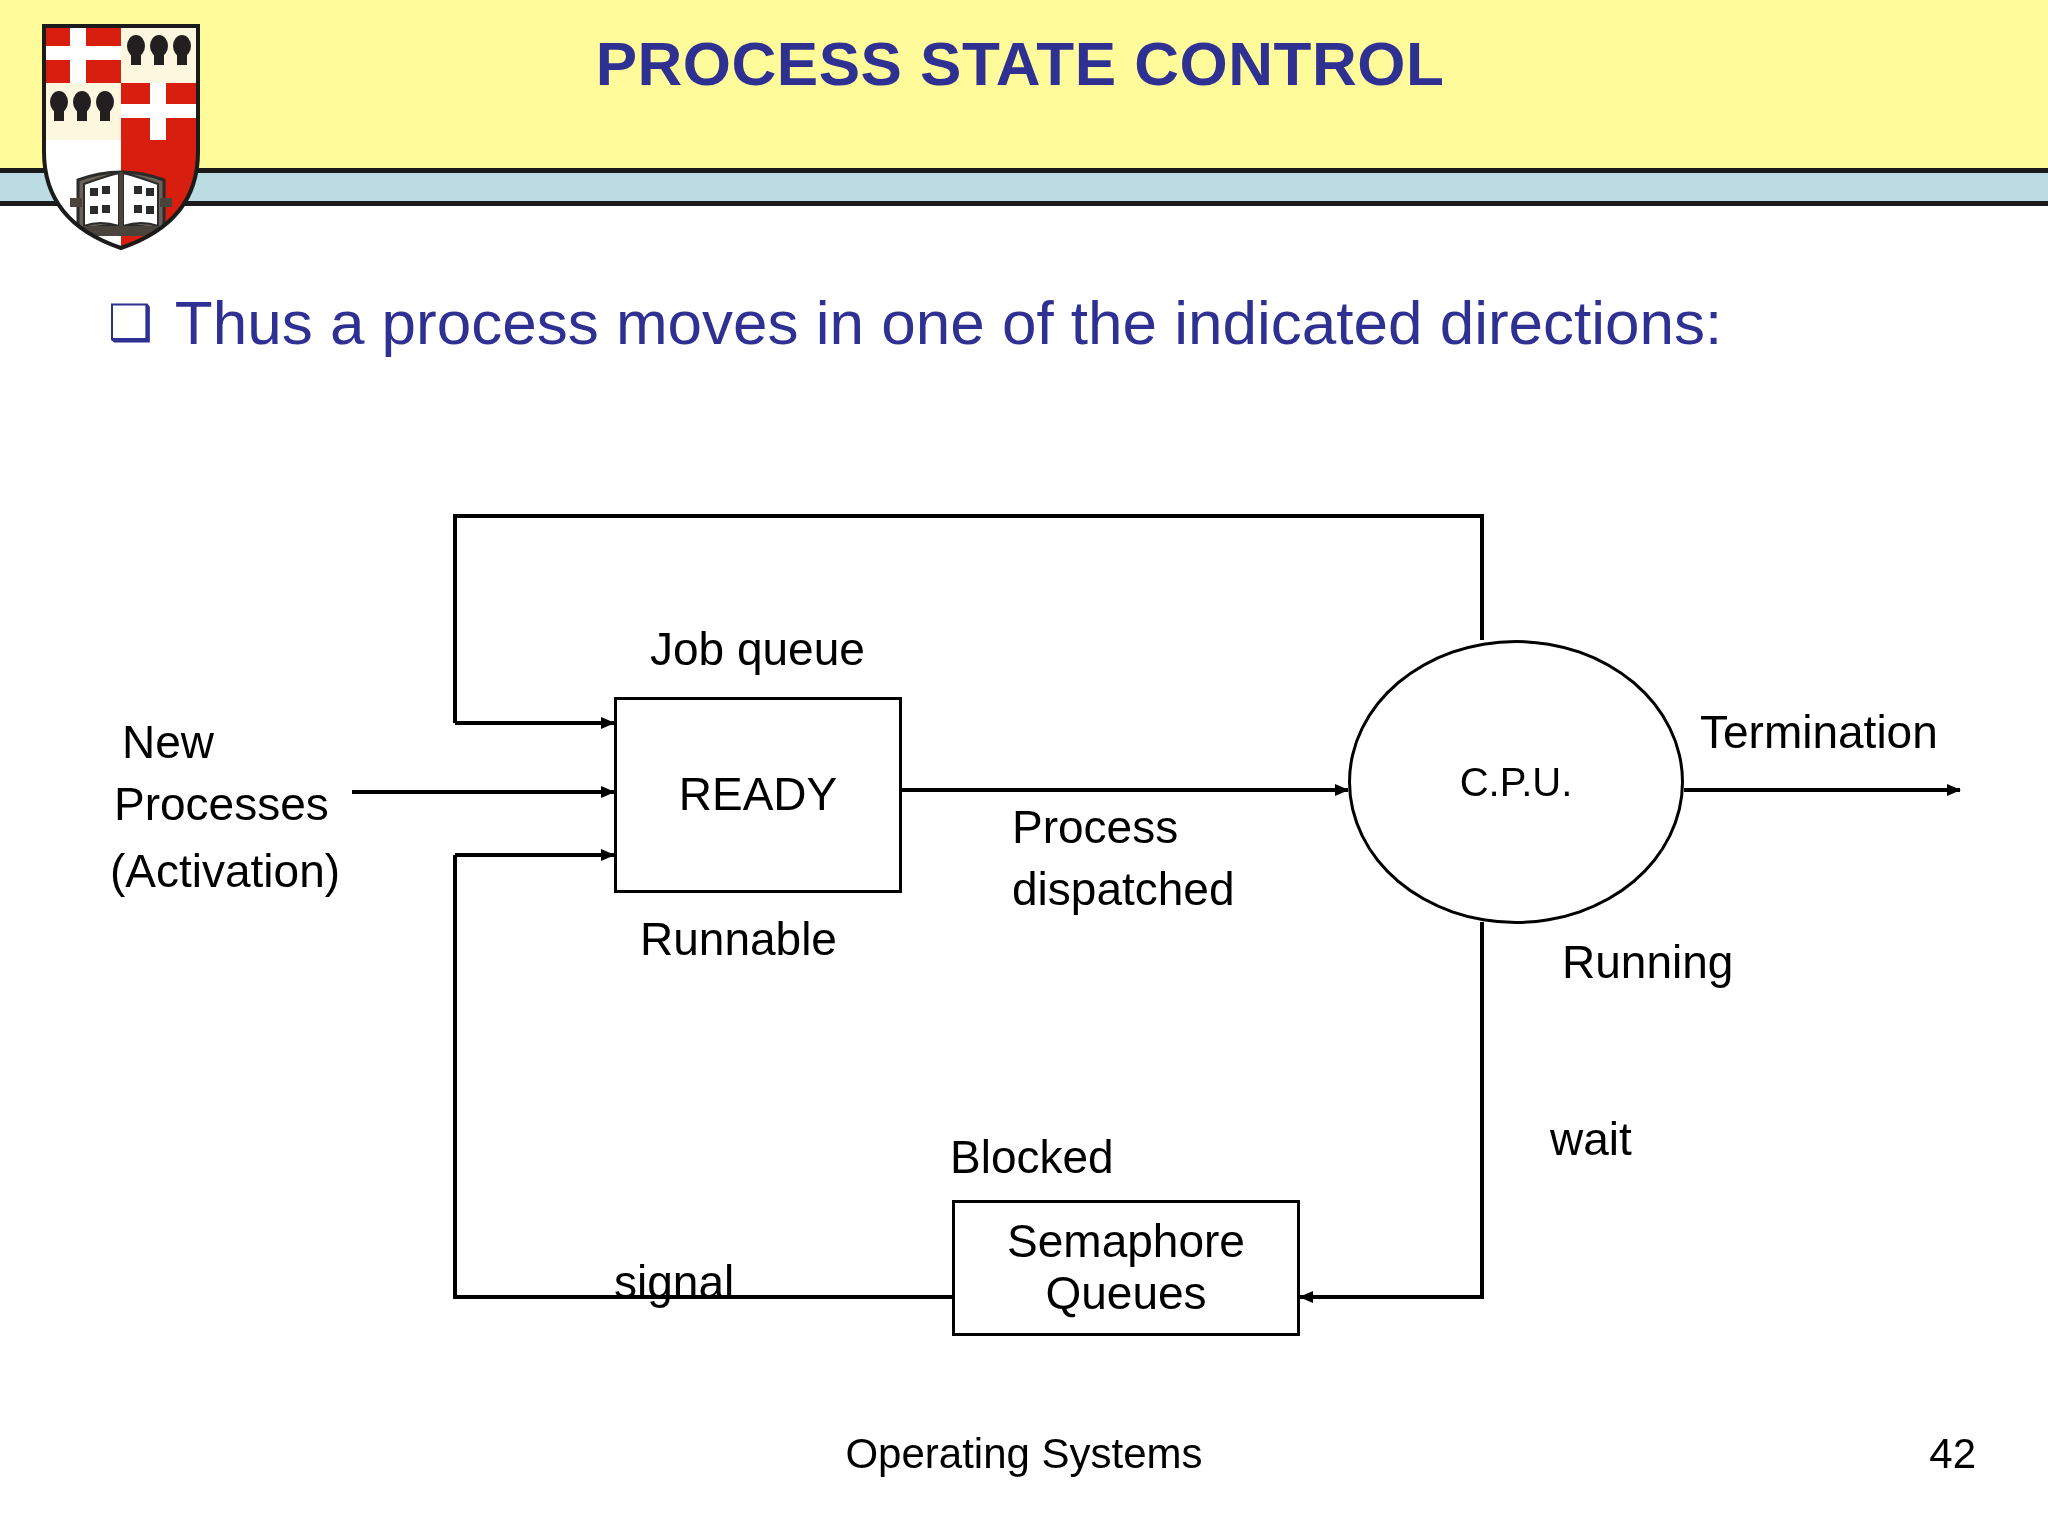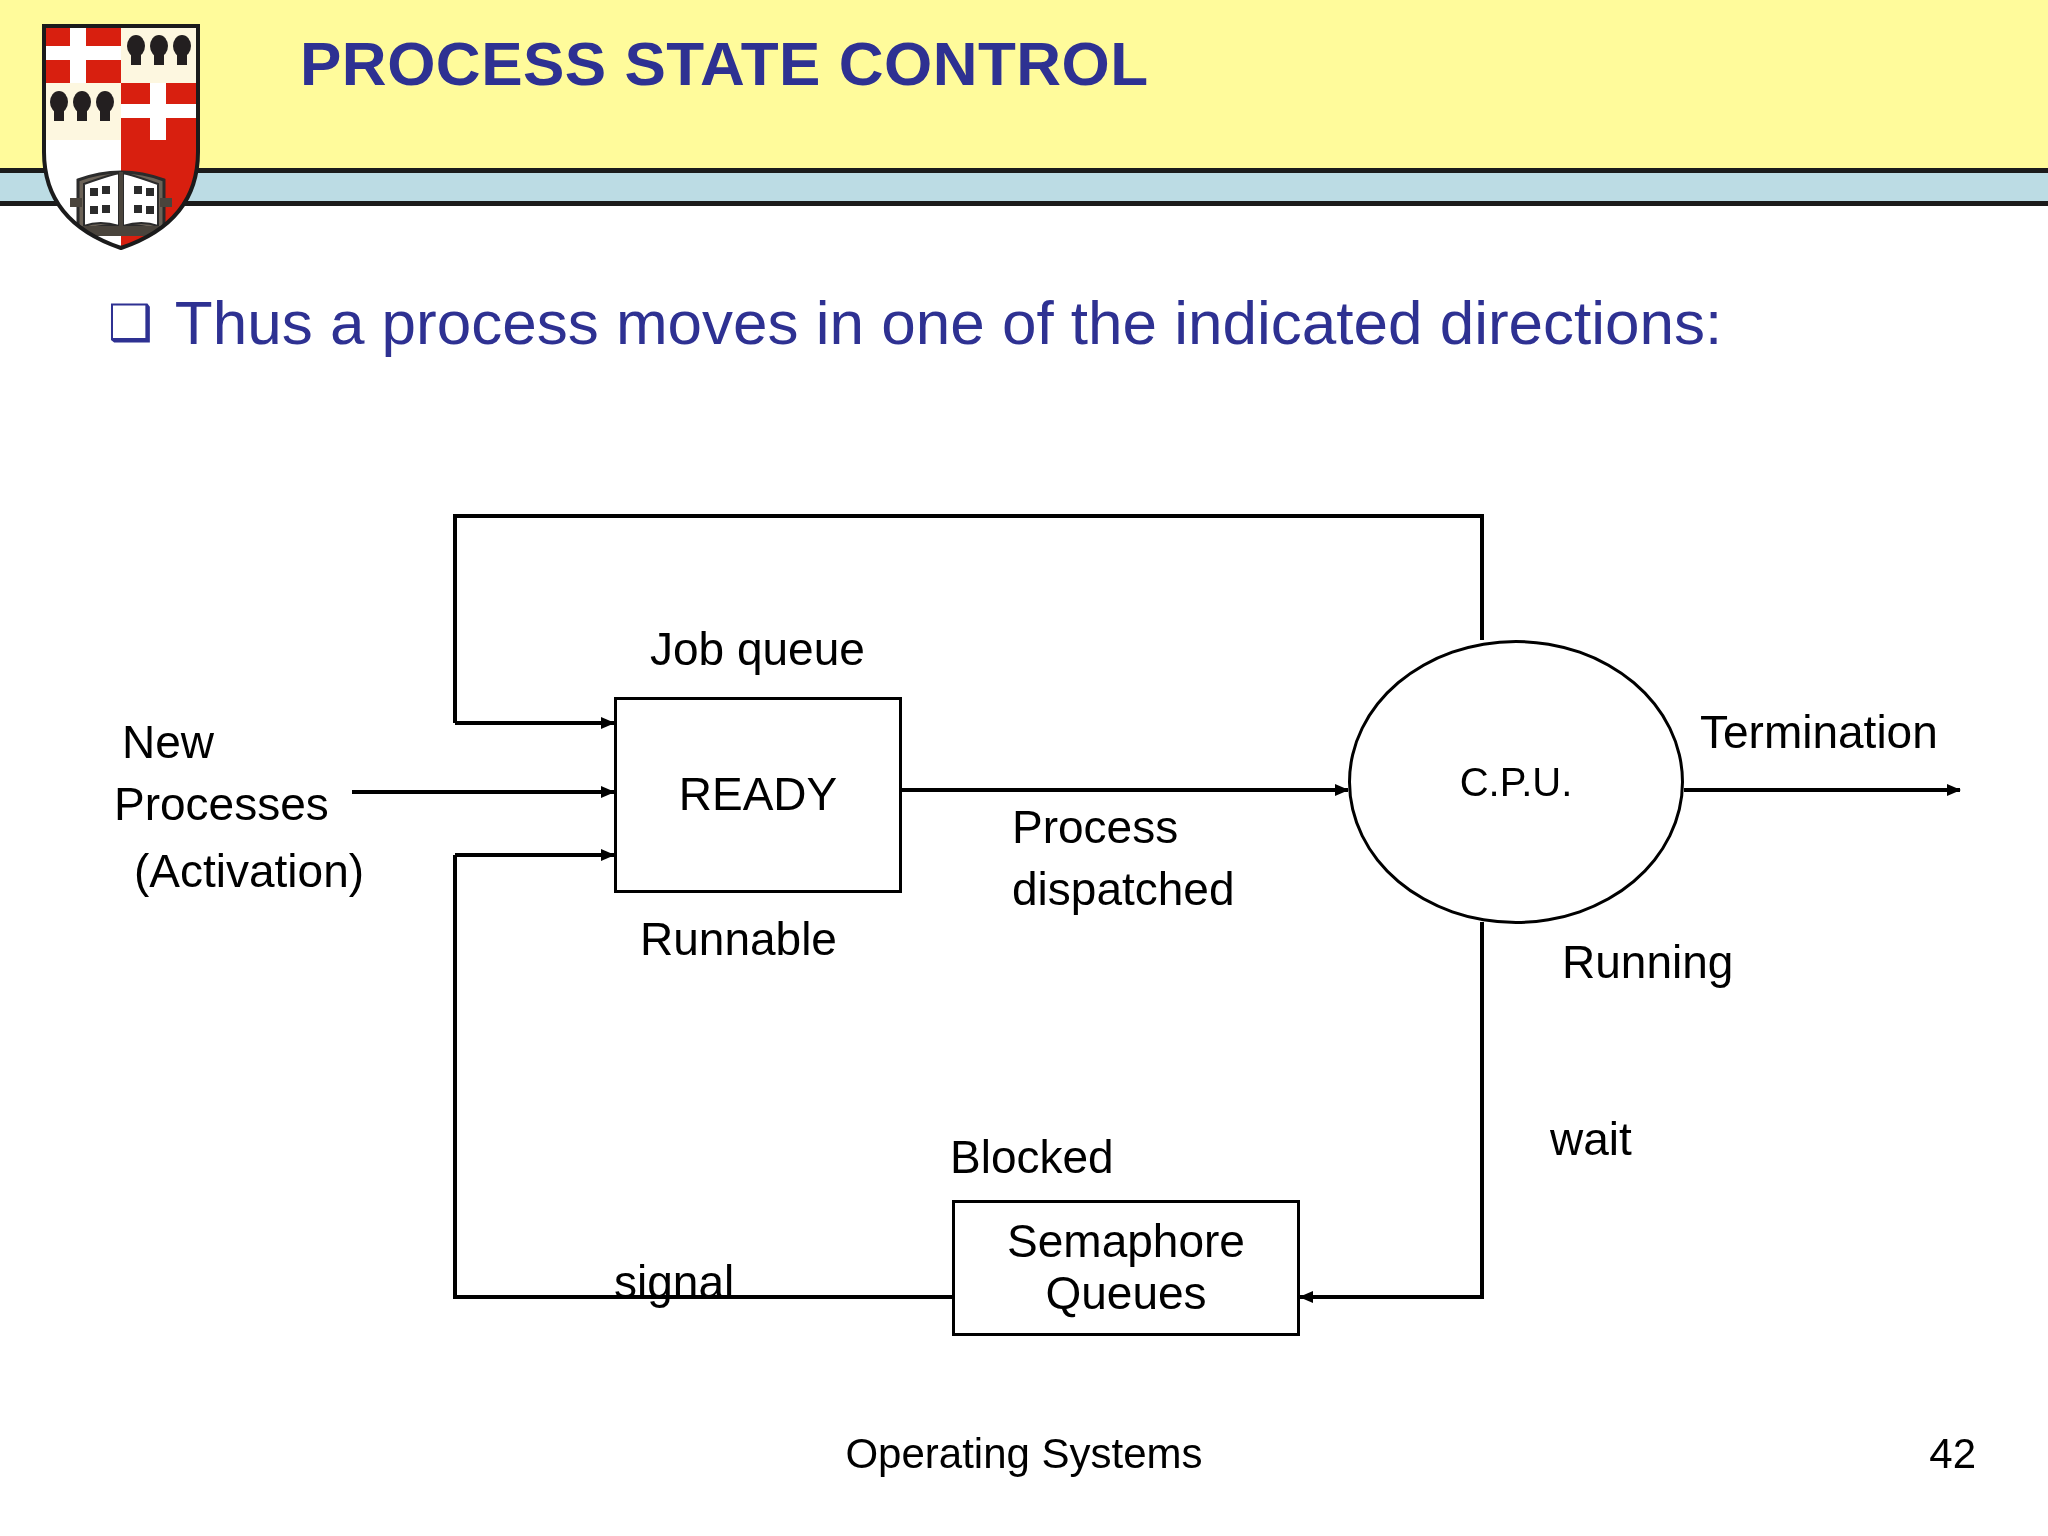--- a/index.html
+++ b/index.html
@@ -46,20 +46,21 @@
     left: 0; top: 201px;
     width: 2048px;
     height: 5px;
     background: #1b1b1b;
   }
 
   .slide-title {
     position: absolute;
     left: 300px; top: 28px;
     width: 1440px;
+    text-align: center;
     font-size: 62px;
     font-weight: bold;
     color: #2e3192;
     letter-spacing: 0.5px;
     white-space: nowrap;
   }
 
   
   .crest {
     position: absolute;
@@ -276,21 +277,21 @@
       <span>Queues</span>
     </div>
 
 
     <div class="dlabel" style="left:650px; top:222px;">Job queue</div>
 
     <div class="dlabel" style="left:640px; top:512px;">Runnable</div>
 
     <div class="dlabel" style="left:122px; top:315px;">New</div>
     <div class="dlabel" style="left:114px; top:377px;">Processes</div>
-    <div class="dlabel" style="left:110px; top:444px;margin-left:24px;">(Activation)</div>
+    <div class="dlabel" style="left:110px; top:444px;">(Activation)</div>
 
     <div class="dlabel" style="left:1012px; top:400px;">Process</div>
     <div class="dlabel" style="left:1012px; top:462px;">dispatched</div>
 
     <div class="dlabel" style="left:1700px; top:305px;">Termination</div>
 
     <div class="dlabel" style="left:1562px; top:535px;">Running</div>
 
     <div class="dlabel" style="left:1530px; top:712px;margin-left:20px;">wait</div>
 

